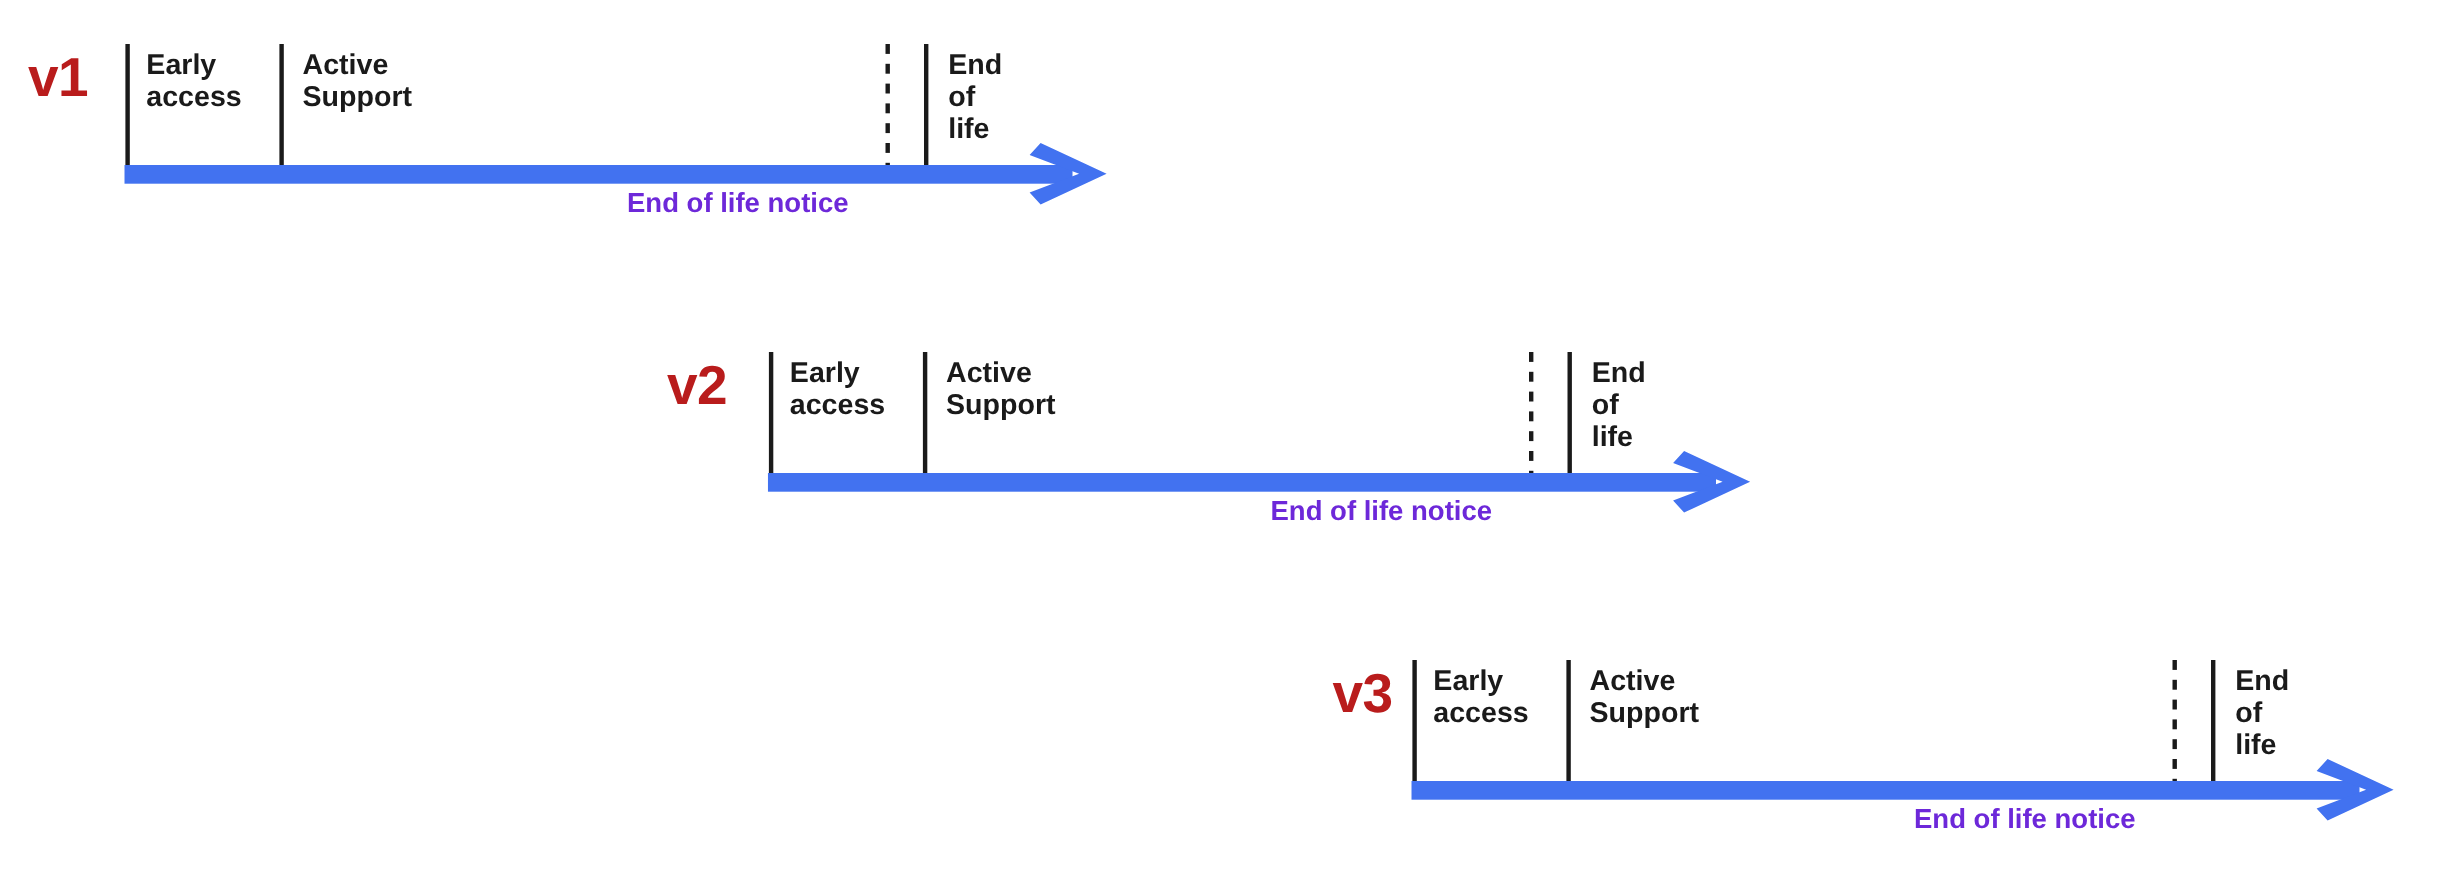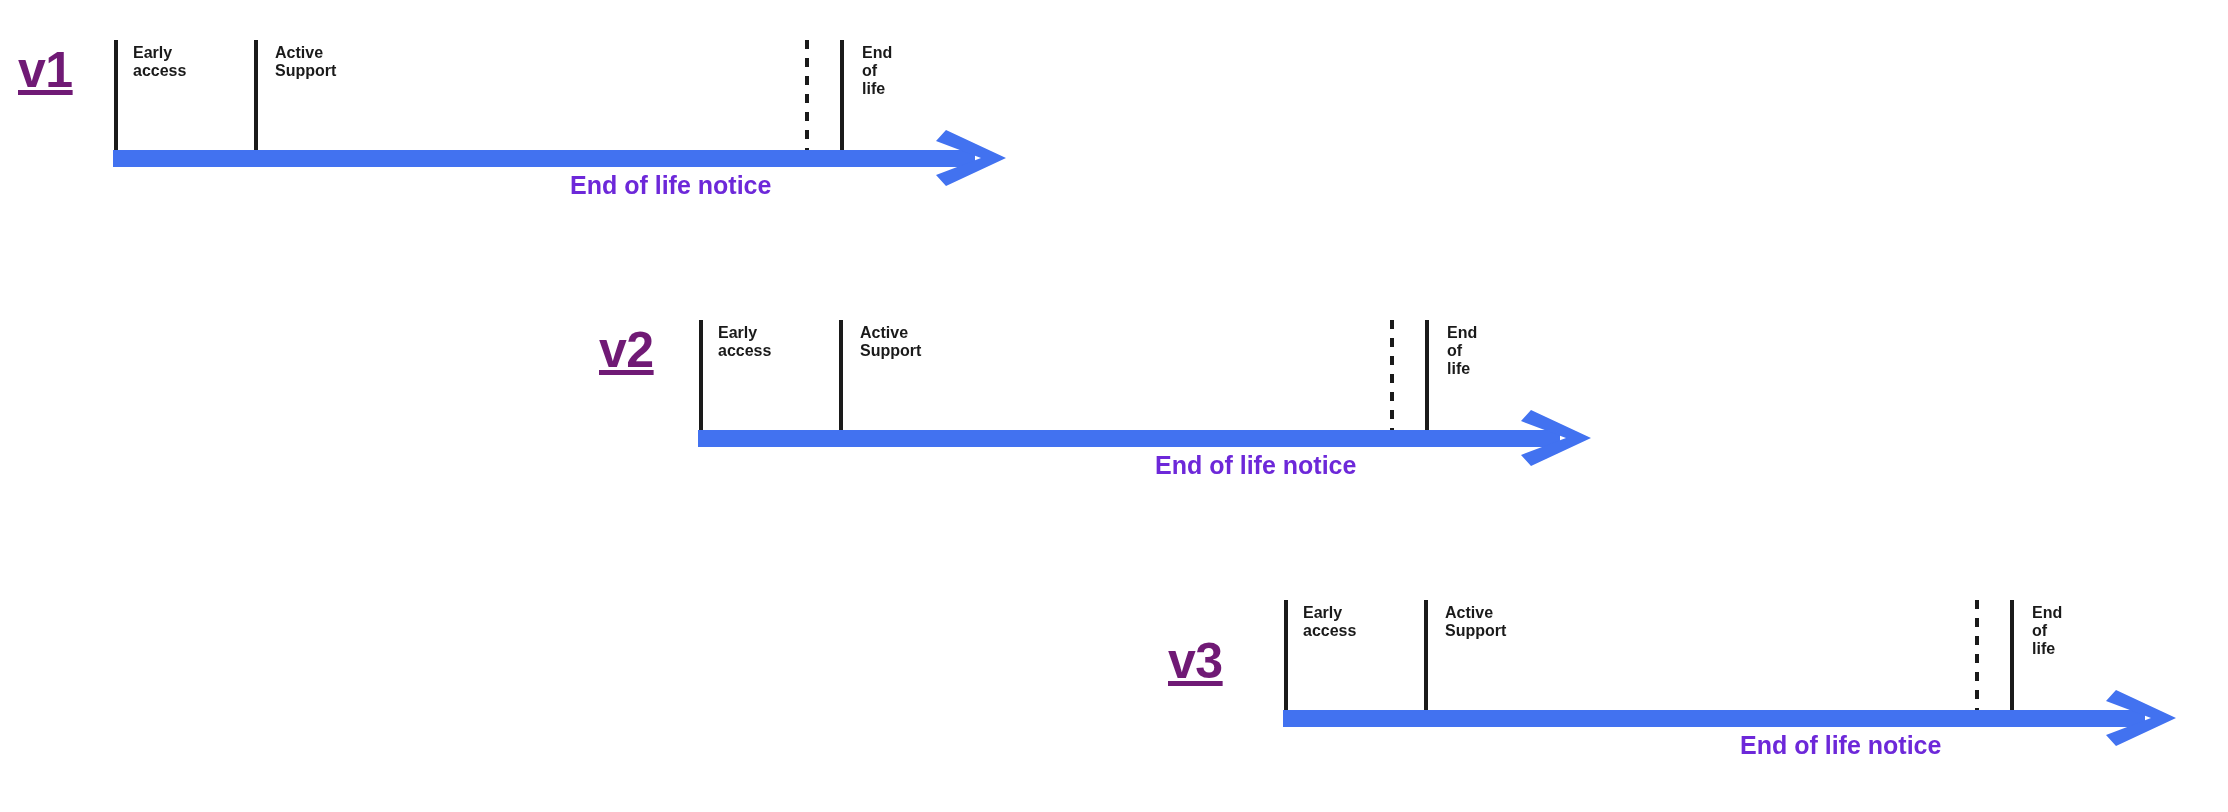--- a/index.html
+++ b/index.html
@@ -24,25 +24,25 @@
     position: absolute;
     top: 0;
     left: 0;
   }
 
   
   .version-label {
     position: absolute;
     font-size: 50px;
     font-weight: 700;
-    color: #701a75;
+    color: #b91c1c;
     line-height: 1;
     letter-spacing: -0.5px;
     white-space: nowrap;
-    text-decoration: underline;
+    text-align: right;
   }
 
   
   .tick {
     position: absolute;
     width: 4px;
     background: #1a1a1a;
   }
 
   
@@ -56,21 +56,21 @@
       rgba(0,0,0,0) 9px,
       rgba(0,0,0,0) 18px
     );
     background-size: 4px 18px;
     background-repeat: repeat-y;
   }
 
   
   .phase-label {
     position: absolute;
-    font-size: 16px;
+    font-size: 26px;
     font-weight: 700;
     color: #1a1a1a;
     line-height: 1.12;
     white-space: pre-line;
   }
 
   
   .arrow-wrap {
     position: absolute;
   }
@@ -133,21 +133,21 @@
       <svg width="910" height="60" viewBox="0 0 910 60" xmlns="http://www.w3.org/2000/svg">
         <rect x="0" y="22" width="862" height="17" fill="#4272F0"></rect>
         <path d="M 833 2 L 823 13 L 868 30 L 823 47 L 833 58 L 893 30 Z" fill="#4272F0"></path>
       </svg>
     </div>
 
     <div class="notice-label" style="left:1155px; top:453px;">End of life notice</div>
   </div>
 
   <div class="row">
-    <div class="version-label" style="left:1168px; top:605px; width:62px;margin-top:31px;">v3</div>
+    <div class="version-label" style="left:1204px; top:605px; width:62px;">v3</div>
 
     <div class="tick" style="left:1284px; top:600px; height:112px;"></div>
     <div class="tick" style="left:1424px; top:600px; height:112px;"></div>
     <div class="tick-dashed" style="left:1975px; top:600px; height:112px;"></div>
     <div class="tick" style="left:2010px; top:600px; height:112px;"></div>
 
     <div class="phase-label" style="left:1303px; top:604px;">Early
 access</div>
     <div class="phase-label" style="left:1445px; top:604px;">Active Support</div>
     <div class="phase-label" style="left:2032px; top:604px;">End of life</div>

